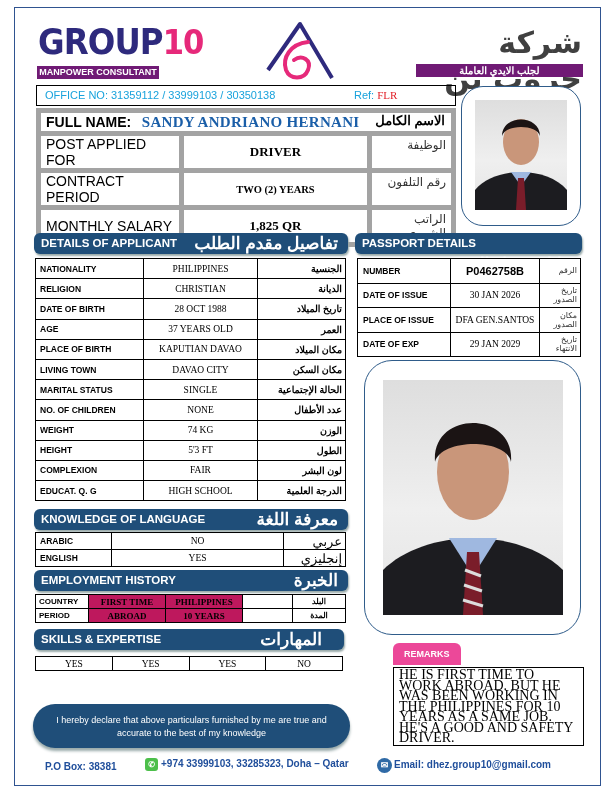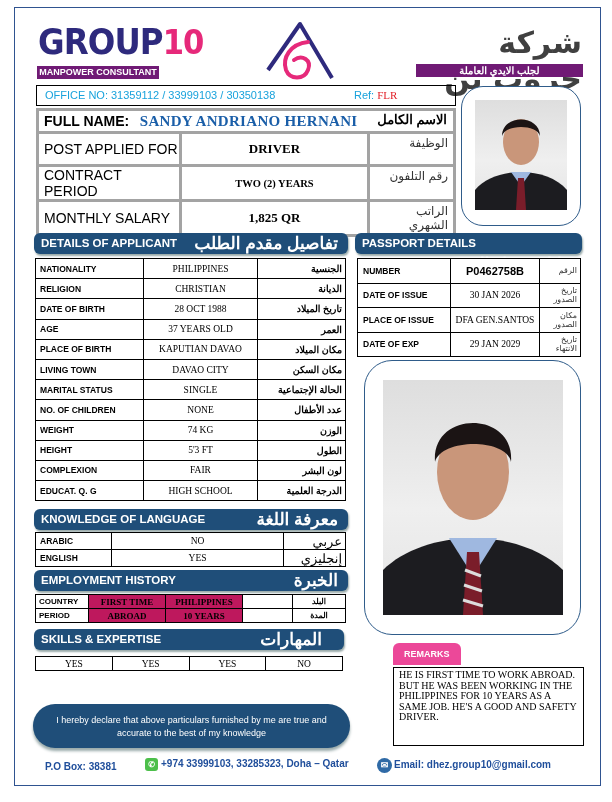--- a/index.html
+++ b/index.html
@@ -17,21 +17,21 @@
   .logo-ar-bar { left: 416px; top: 64px; width: 167px; height: 13px; direction: rtl; font-size: 10px; }
   .center-logo { left: 264px; top: 20px; width: 72px; height: 62px; }
 
   
   .office-box { left: 36px; top: 85px; width: 420px; height: 21px; border: 1px solid #000; font-size: 11px; font-weight: normal; color: #18a2dc; line-height: 19px; padding-left: 8px; }
   .office-box .ref { position: absolute; left: 317px; top: 0; color: #18a2dc; }
   .office-box .ref-val { color: #e21e26; font-family: "Liberation Serif", serif; }
 
   
   .main-info { left: 36px; top: 108px; width: 420px; border-collapse: collapse; }
-  .main-info td { border: 3px solid #a3a3a3; }
+  .main-info td { border: 5px solid #a3a3a3; }
   .fn-row td { height: 23px; }
   .fn-label { font-size: 14px; font-weight: bold; padding-left: 5px; }
   .fn-val { color: #1a5ea8; font-family: "Liberation Serif", serif; font-weight: bold; font-size: 15px; margin-left: 6px; letter-spacing: 0.3px; }
   .fn-ar { float: right; font-size: 13px; font-weight: bold; padding-right: 6px; direction: rtl; }
   .info-row td { height: 33px; }
   .info-label { width: 143px; font-size: 14px; padding-left: 5px; }
   .info-val { width: 188px; text-align: center; font-family: "Liberation Serif", serif; font-weight: bold; }
   .info-ar { text-align: right; vertical-align: top; font-size: 12px; padding: 2px 5px; direction: rtl; color: #333; }
 
   
@@ -73,21 +73,21 @@
 
   .skills td { height: 14px; text-align: center; width: 25%; }
   .skills .h { font-weight: bold; font-size: 8.5px; font-family: "DejaVu Sans", sans-serif; letter-spacing: 0.3px; }
   .skills .v { font-family: "Liberation Serif", serif; font-size: 9.5px; }
 
   
   .declare { left: 33px; top: 704px; width: 317px; height: 44px; background: #1f4e79; color: #fff; border-radius: 22px; font-size: 9px; text-align: center; padding: 10px 16px 0; line-height: 13px; box-shadow: 0 3px 3px #9aa; }
 
   
   .remarks-tab { left: 393px; top: 643px; width: 68px; height: 22px; background: #ec4899; color: #fff; font-weight: bold; font-size: 9px; border-radius: 6px 6px 0 0; padding: 6px 0 0 11px; }
-  .remarks-box { left: 393px; top: 667px; width: 191px; height: 79px; border: 1px solid #000; font-family: "Liberation Serif", serif; font-size: 10px; line-height: 10.5px; padding: 2px 5px; }
+  .remarks-box { left: 393px; top: 667px; width: 191px; height: 79px; border: 1px solid #000; font-family: "Liberation Serif", serif; font-size: 14px; line-height: 10.5px; padding: 2px 5px; }
 
   
   .footer { top: 761px; font-size: 10px; font-weight: bold; color: #1f4e9b; }
   .wa-icon { width: 13px; height: 13px; background: #4cbf4a; border-radius: 3px; color: #fff; font-size: 8px; text-align: center; line-height: 13px; display: inline-block; vertical-align: middle; margin-right: 3px; }
   .mail-icon { width: 15px; height: 15px; background: #2f6aa6; border-radius: 50%; color: #fff; font-size: 9px; text-align: center; line-height: 15px; display: inline-block; vertical-align: middle; margin-right: 2px; }
 </style>
 </head>
 <body>
 
 <div class="page-border"></div>

